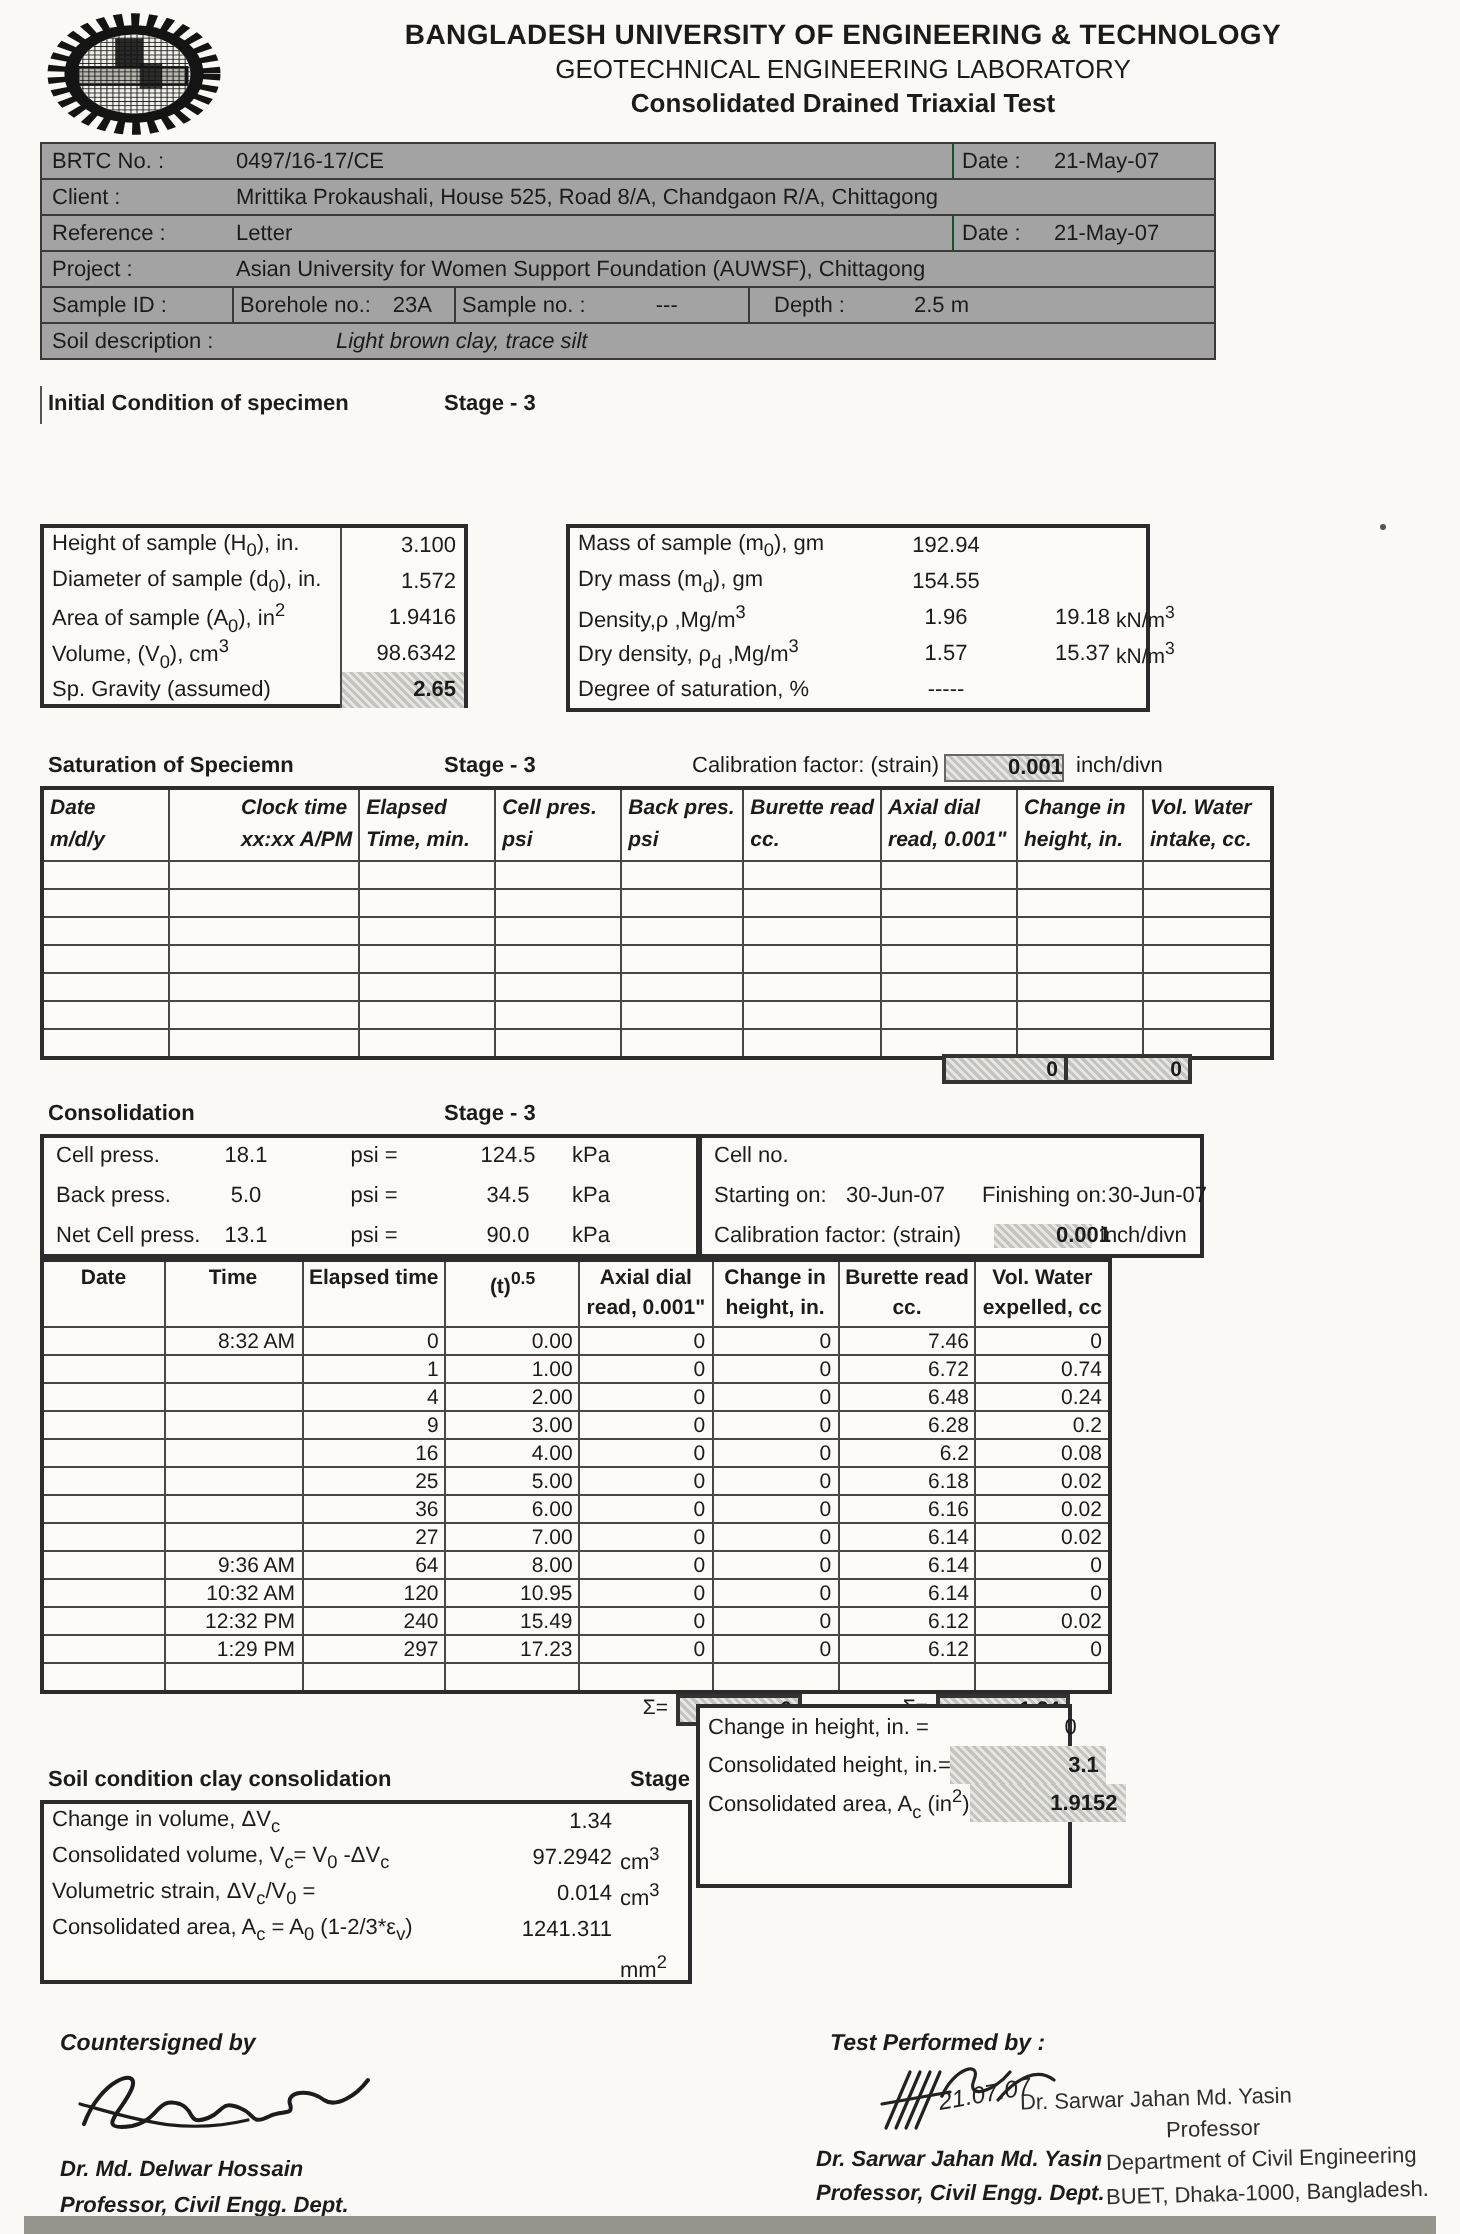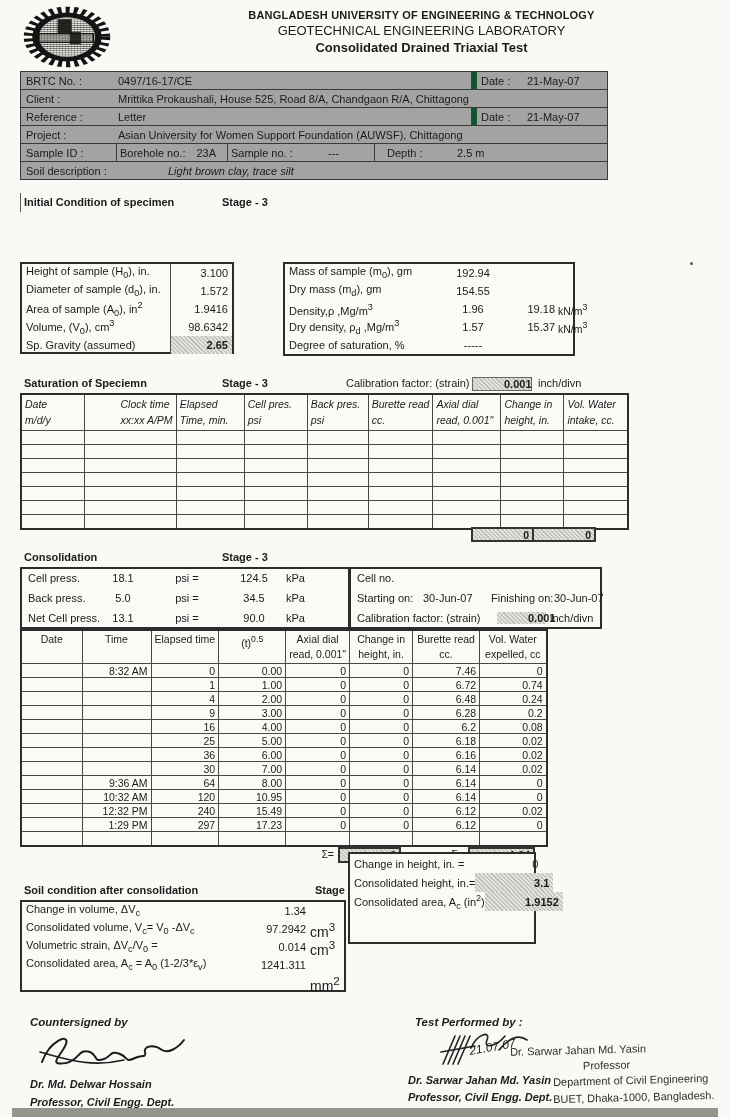--- a/index.html
+++ b/index.html
@@ -6,31 +6,31 @@
   .page {
     position:relative; width:730px; height:1117px; margin:0 auto;
     background:#faf9f5; color:#1b1b1b;
     font-family:"Liberation Sans", sans-serif; font-size:11px;
     overflow:hidden;
   }
   
   .doc-header { position:absolute; top:3px; left:18px; right:10px; height:66px; }
   .logo { position:absolute; left:2px; top:1px; }
   .head-lines { position:absolute; left:120px; right:15px; top:6px; text-align:center; }
-  .hl1 { font-size:11px; font-weight:bold; letter-spacing:.2px; }
+  .hl1 { font-size:14px; font-weight:bold; letter-spacing:.2px; }
   .hl2 { font-size:13px; margin-top:2px; }
   .hl3 { font-size:13px; font-weight:bold; margin-top:2px; }
   
   .info { position:absolute; top:72px; left:20px; width:588px; }
   .irow { position:relative; display:flex; align-items:center; height:17px; border:1px solid #3a3a3a; margin-top:-1px; background:#a3a3a3; }
   .ilabel { padding-left:5px; white-space:nowrap; }
   .ival  { padding-left:6px; white-space:nowrap; }
   .w88 { width:86px; flex:none; }
   .grow { flex:1 1 auto; }
-  .datecell { flex:none; width:130px; height:100%; border-left:6px solid #14532d; display:flex; align-items:center; }
+  .datecell { flex:none; width:130px; height:100%; border-left:1px solid #14532d; display:flex; align-items:center; }
   .datecell .dlab { width:46px; padding-left:4px; flex:none; }
   .cell-b { height:100%; display:flex; align-items:center; border-left:1px solid #3a3a3a; }
   .italic { font-style:italic; }
   
   .heading-row { position:absolute; left:20px; width:588px; height:14px; font-weight:bold; }
   .heading-row span { position:absolute; white-space:nowrap; }
   .h-title { left:4px; }
   .h-stage { left:202px; }
   .h-calib-label { left:326px; font-weight:normal; }
   .calib-box { left:452px; width:60px; height:14px; text-align:right; padding-right:3px; box-sizing:border-box; border:1px solid #666; }
@@ -42,38 +42,38 @@
   .spec-label { flex:1 1 auto; padding-left:4px; white-space:nowrap; }
   .spec-value { flex:none; width:62px; text-align:right; padding-right:4px; border-left:1px solid #4a4a4a; height:100%; display:flex; align-items:center; justify-content:flex-end; box-sizing:border-box; }
   .rspec-label { flex:none; width:150px; padding-left:4px; white-space:nowrap; }
   .rspec-v1 { flex:none; width:68px; text-align:center; }
   .rspec-v2 { flex:none; width:48px; text-align:right; }
   .rspec-unit { padding-left:3px; font-size:10.5px; }
   .shaded { background:repeating-linear-gradient(45deg,#c3c3c0 0 1.5px,#e6e5e0 1.5px 3px); font-weight:bold;padding-left:31px; }
   
   table.grid { border-collapse:collapse; table-layout:fixed; border:2px solid #2c2c2c; background:#fbfaf7; }
   table.grid th, table.grid td { border:1px solid #474747; overflow:hidden; white-space:nowrap; }
-  table.grid th { font-weight:normal; font-size:10.5px; padding:1px 3px; vertical-align:top; }
+  table.grid th { font-weight:bold; font-size:10.5px; padding:1px 3px; vertical-align:top; }
   table.grid td { height:13px; font-size:10.5px; padding:0 3px; text-align:right; }
   .sat th { text-align:left; font-style:italic; line-height:1.55; }
   .con th { text-align:center; line-height:15px; }
   .sat-tot { position:absolute; display:flex; }
   .totcell { box-sizing:border-box; border:2px solid #333; height:15px; text-align:right; padding:0 3px; font-size:10.5px; line-height:12px; }
   
   .coninfo { position:absolute; border:2px solid #2c2c2c; background:#fbfaf7; box-sizing:border-box; }
   .cirow { position:relative; height:20px; }
   .cirow span { position:absolute; top:3px; white-space:nowrap; }
   .consum { position:absolute; display:flex; height:16px; font-size:10.5px; }
   .sumlab { text-align:right; padding-right:4px; box-sizing:border-box; line-height:15px; }
   .sumcell { box-sizing:border-box; border:2px solid #333; text-align:right; padding:0 3px; line-height:12px; }
   
   .soil-row { display:flex; align-items:center; height:18px; }
   .soil-label { flex:1 1 auto; padding-left:4px; white-space:nowrap; }
   .soil-value { flex:none; width:66px; text-align:right; }
-  .soil-unit { flex:none; width:34px; padding-left:4px; font-size:14px;margin-top:38px; }
+  .soil-unit { flex:none; width:34px; padding-left:4px; font-size:11px;margin-top:38px; }
   .rsoil-value { flex:none; width:78px; height:100%; box-sizing:border-box; display:flex; align-items:center; justify-content:flex-end; padding-right:4px; }
   
   .sig-label { font-weight:bold; font-style:italic; font-size:11.5px; }
   .sig-name  { font-weight:bold; font-style:italic; font-size:11px; }
   .sig-left { position:absolute; left:30px; top:1016px; width:260px; }
   .sig-right { position:absolute; left:415px; top:1016px; width:305px; height:92px; }
   .sig-right span { position:absolute; white-space:nowrap; }
   .stamp { color:#2e2e2e; font-size:11px; transform:rotate(-1.5deg); }
   .hand-date { font-style:italic; font-size:12px; transform:rotate(-10deg); color:#222; }
   .scan-strip { position:absolute; left:12px; top:1108px; width:706px; height:9px; background:#96958d; }
@@ -466,21 +466,21 @@
           <td>36</td>
           <td>6.00</td>
           <td>0</td>
           <td>0</td>
           <td>6.16</td>
           <td>0.02</td>
         </tr>
         <tr>
           <td></td>
           <td></td>
-          <td>30</td>
+          <td>27</td>
           <td>7.00</td>
           <td>0</td>
           <td>0</td>
           <td>6.14</td>
           <td>0.02</td>
         </tr>
         <tr>
           <td></td>
           <td>9:36 AM</td>
           <td>64</td>
@@ -533,21 +533,21 @@
       </tbody>
   </table>
   <div class="consum" style="top:847px;left:283px;">
     <span class="sumlab" style="width:55px;">Σ=</span>
     <span class="sumcell shaded" style="width:63px;">0</span>
     <span class="sumlab" style="width:67px;">Σ=</span>
     <span class="sumcell shaded" style="width:67px;">1.34</span>
   </div>
 
   <div class="heading-row" style="top:884px;">
-    <span class="h-title">Soil condition after consolidation</span>
+    <span class="h-title">Soil condition clay consolidation</span>
     <span style="left:295px;">Stage - 3</span>
   </div>
   <div class="specbox" style="top:900px;left:20px;width:326px;height:92px;" id="soil-left">
       <div class="soil-row">
         <span class="soil-label">Change in volume, ΔV<sub>c</sub></span>
         <span class="soil-value">1.34</span>
         <span class="soil-unit">cm<sup>3</sup></span>
       </div>
       <div class="soil-row">
         <span class="soil-label">Consolidated volume, V<sub>c</sub>= V<sub>0</sub> -ΔV<sub>c</sub></span>

